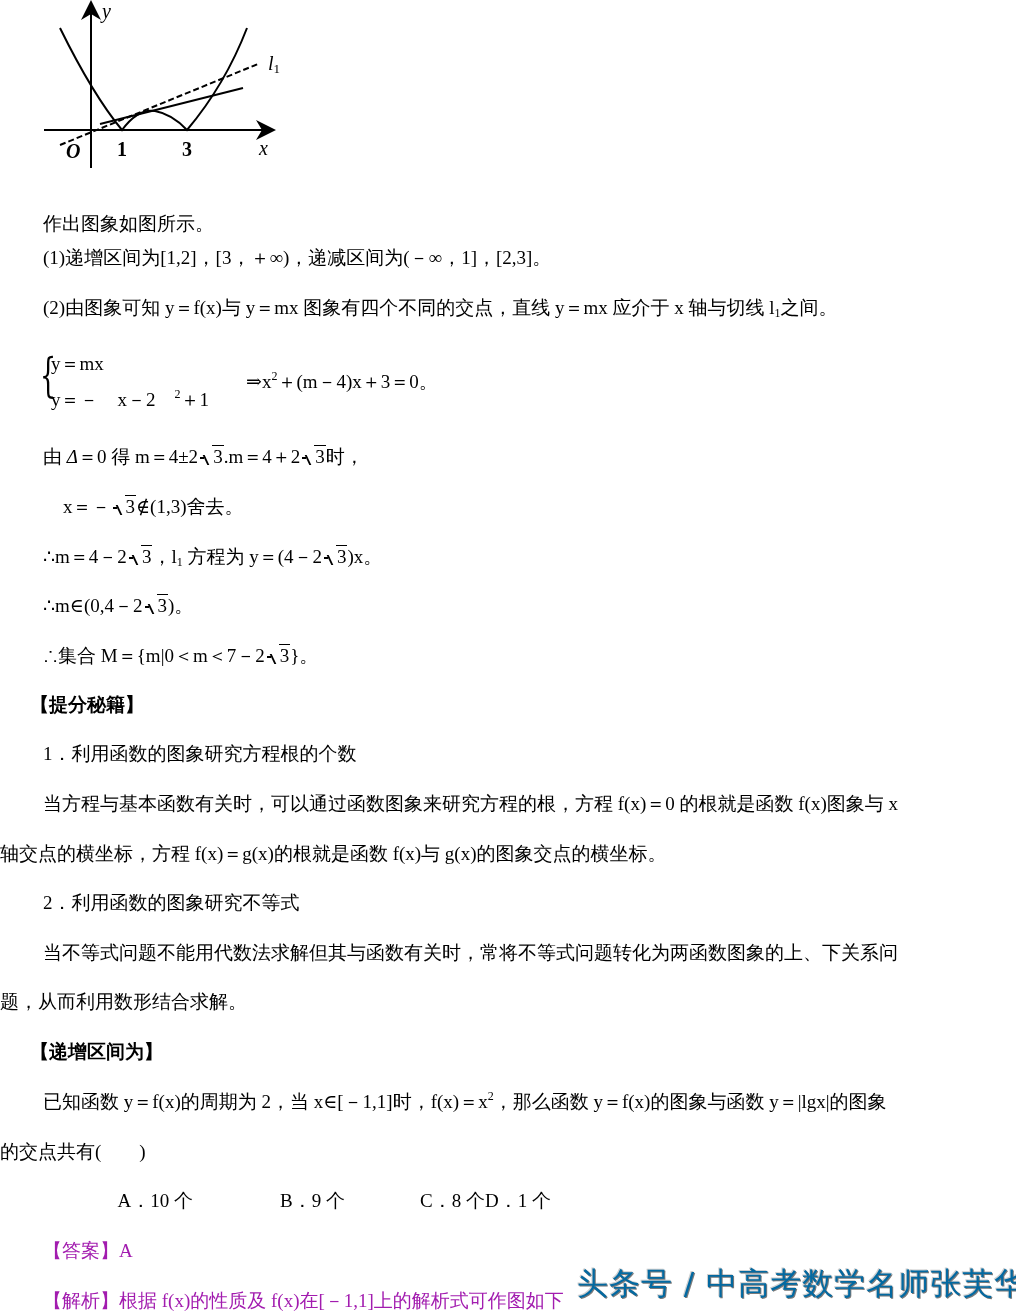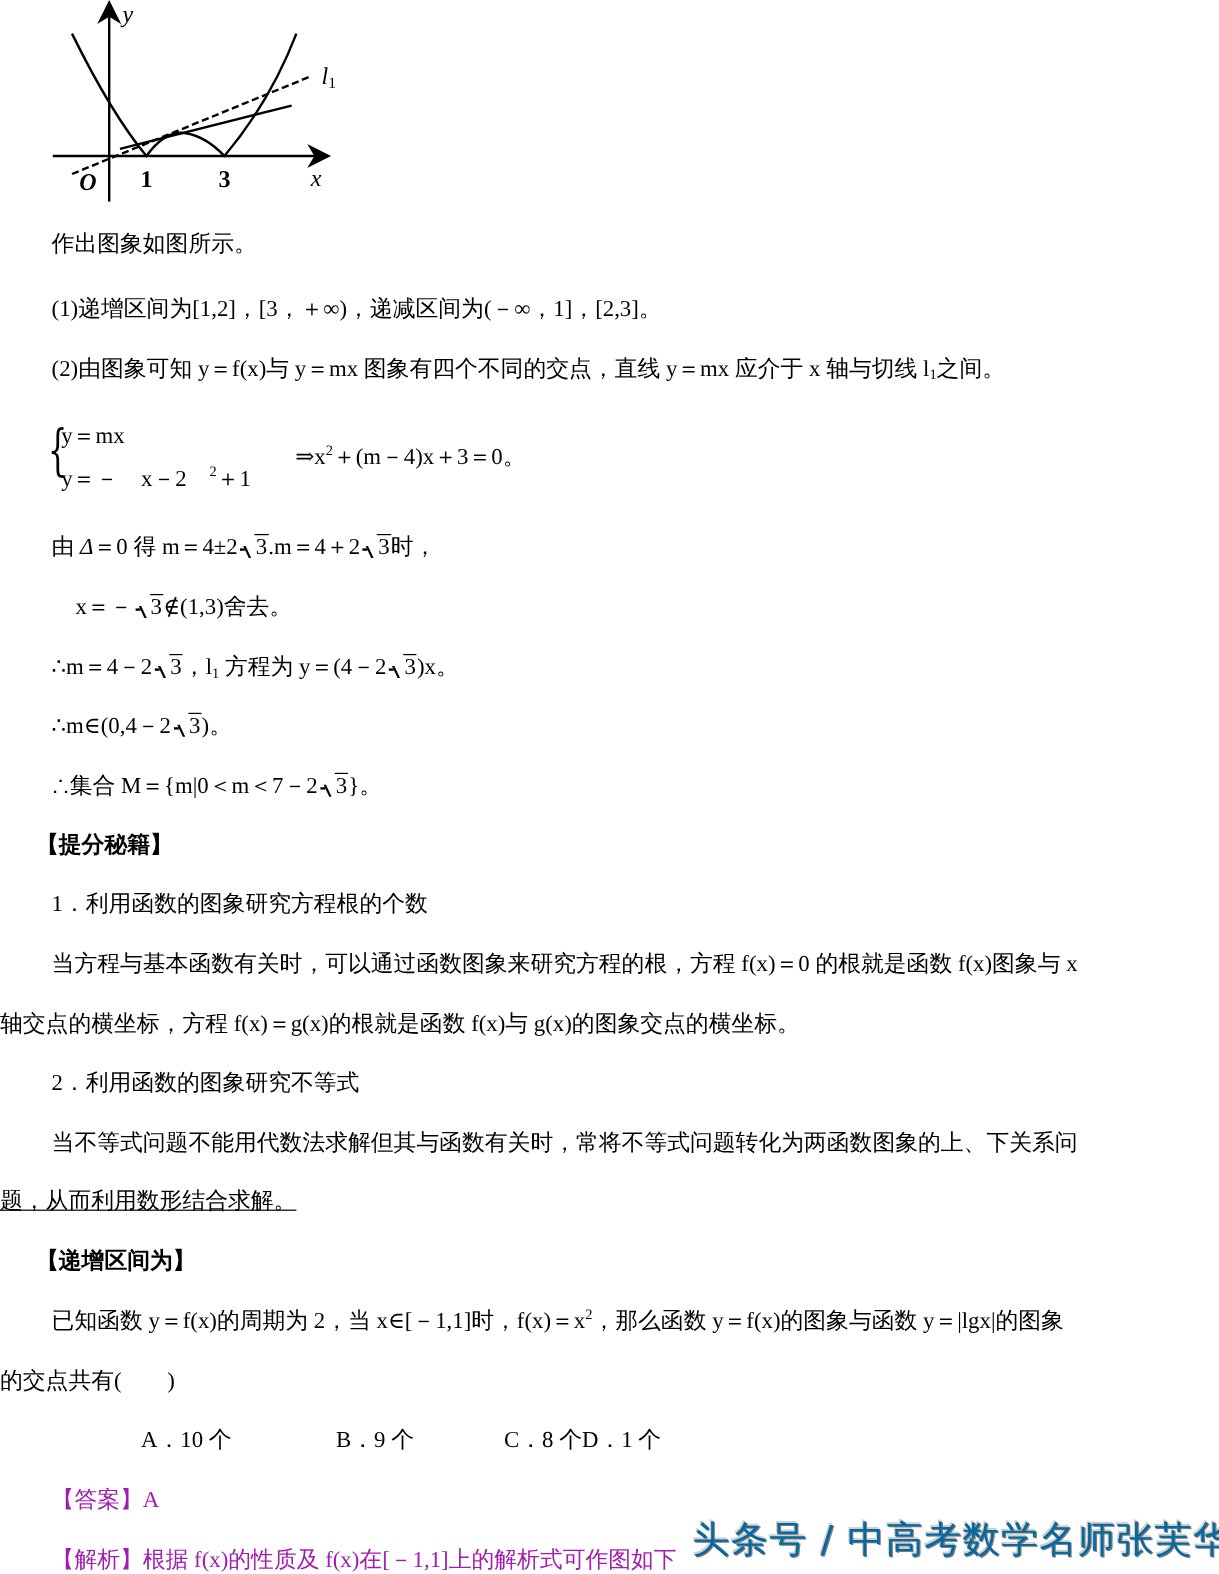--- a/index.html
+++ b/index.html
@@ -60,21 +60,21 @@
   <line x1="100" y1="124" x2="243" y2="88" stroke="#000" stroke-width="2"></line>
   <line x1="60" y1="145" x2="258" y2="64" stroke="#000" stroke-width="2" stroke-dasharray="6,3"></line>
   <text x="102" y="18" font-size="20" font-style="italic" font-family="Liberation Serif, serif">y</text>
   <text x="259" y="155" font-size="20" font-style="italic" font-family="Liberation Serif, serif">x</text>
   <text x="66" y="158" font-size="20" font-style="italic" font-weight="bold" font-family="Liberation Serif, serif">O</text>
   <text x="117" y="156" font-size="20" font-weight="bold" font-family="Liberation Serif, serif">1</text>
   <text x="182" y="156" font-size="20" font-weight="bold" font-family="Liberation Serif, serif">3</text>
   <text x="268" y="70" font-size="20" font-style="italic" font-family="Liberation Serif, serif"><tspan>l</tspan><tspan font-size="13" font-style="normal" dy="3">1</tspan></text>
 </svg>
 
-<div class="line" style="left:43px; top:192px;">作出图象如图所示。</div>
+<div class="line" style="left:43px; top:212px;">作出图象如图所示。</div>
 <div class="line" style="left:43px; top:246px;">(1)递增区间为[1,2]，[3，＋∞)，递减区间为(－∞，1]，[2,3]。</div>
 <div class="line" style="left:43px; top:296px;"><span>(2)由图象可知 y＝f(x)与 y＝mx 图象有四个不同的交点，直线 y＝mx 应介于 x 轴与切线 l</span><sub class="sb">1</sub><span>之间。</span></div>
 
 <div class="brace-wrap">
   <div class="brace">{</div>
   <div class="line" style="left:11px; top:2px;">y＝mx</div>
   <div class="line" style="left:11px; top:38px;"><span>y＝－　x－2　</span><sup class="sq">2</sup><span>＋1</span></div>
   <div class="line" style="left:206px; top:20px;"><span>⇒x</span><sup class="sq">2</sup><span>＋(m－4)x＋3＝0。</span></div>
 </div>
 
@@ -87,21 +87,21 @@
 <div class="line" style="left:43px; top:594px;"><span>∴m∈(0,4－2</span><span class="sqrt"><span class="rad">3</span></span><span>)。</span></div>
 
 <div class="line" style="left:43px; top:644px;"><span>∴集合 M＝{m|0＜m＜7－2</span><span class="sqrt"><span class="rad">3</span></span><span>}。</span></div>
 
 <div class="line bold" style="left:30px; top:693px;">【提分秘籍】</div>
 <div class="line" style="left:43px; top:742px;">1．利用函数的图象研究方程根的个数</div>
 <div class="line" style="left:43px; top:792px;">当方程与基本函数有关时，可以通过函数图象来研究方程的根，方程 f(x)＝0 的根就是函数 f(x)图象与 x</div>
 <div class="line" style="left:0px; top:842px;">轴交点的横坐标，方程 f(x)＝g(x)的根就是函数 f(x)与 g(x)的图象交点的横坐标。</div>
 <div class="line" style="left:43px; top:891px;">2．利用函数的图象研究不等式</div>
 <div class="line" style="left:43px; top:941px;">当不等式问题不能用代数法求解但其与函数有关时，常将不等式问题转化为两函数图象的上、下关系问</div>
-<div class="line" style="left:0px; top:990px;text-decoration:underline;">题，从而利用数形结合求解。</div>
+<div class="line" style="left:0px; top:990px;">题，从而利用数形结合求解。</div>
 
 <div class="line bold" style="left:30px; top:1040px;">【递增区间为】</div>
 
 <div class="line" style="left:43px; top:1090px;"><span>已知函数 y＝f(x)的周期为 2，当 x∈[－1,1]时，f(x)＝x</span><sup class="sq">2</sup><span>，那么函数 y＝f(x)的图象与函数 y＝|lgx|的图象</span></div>
 <div class="line" style="left:0px; top:1140px;">的交点共有(　　)</div>
 
 <div class="line" style="left:43px; top:1189px;text-align:right;">
   <span class="opt" style="width:150px">A．10 个</span><span class="opt" style="width:152px">B．9 个</span><span class="opt" style="width:140px">C．8 个</span><span class="opt">D．1 个</span>
 </div>
 

